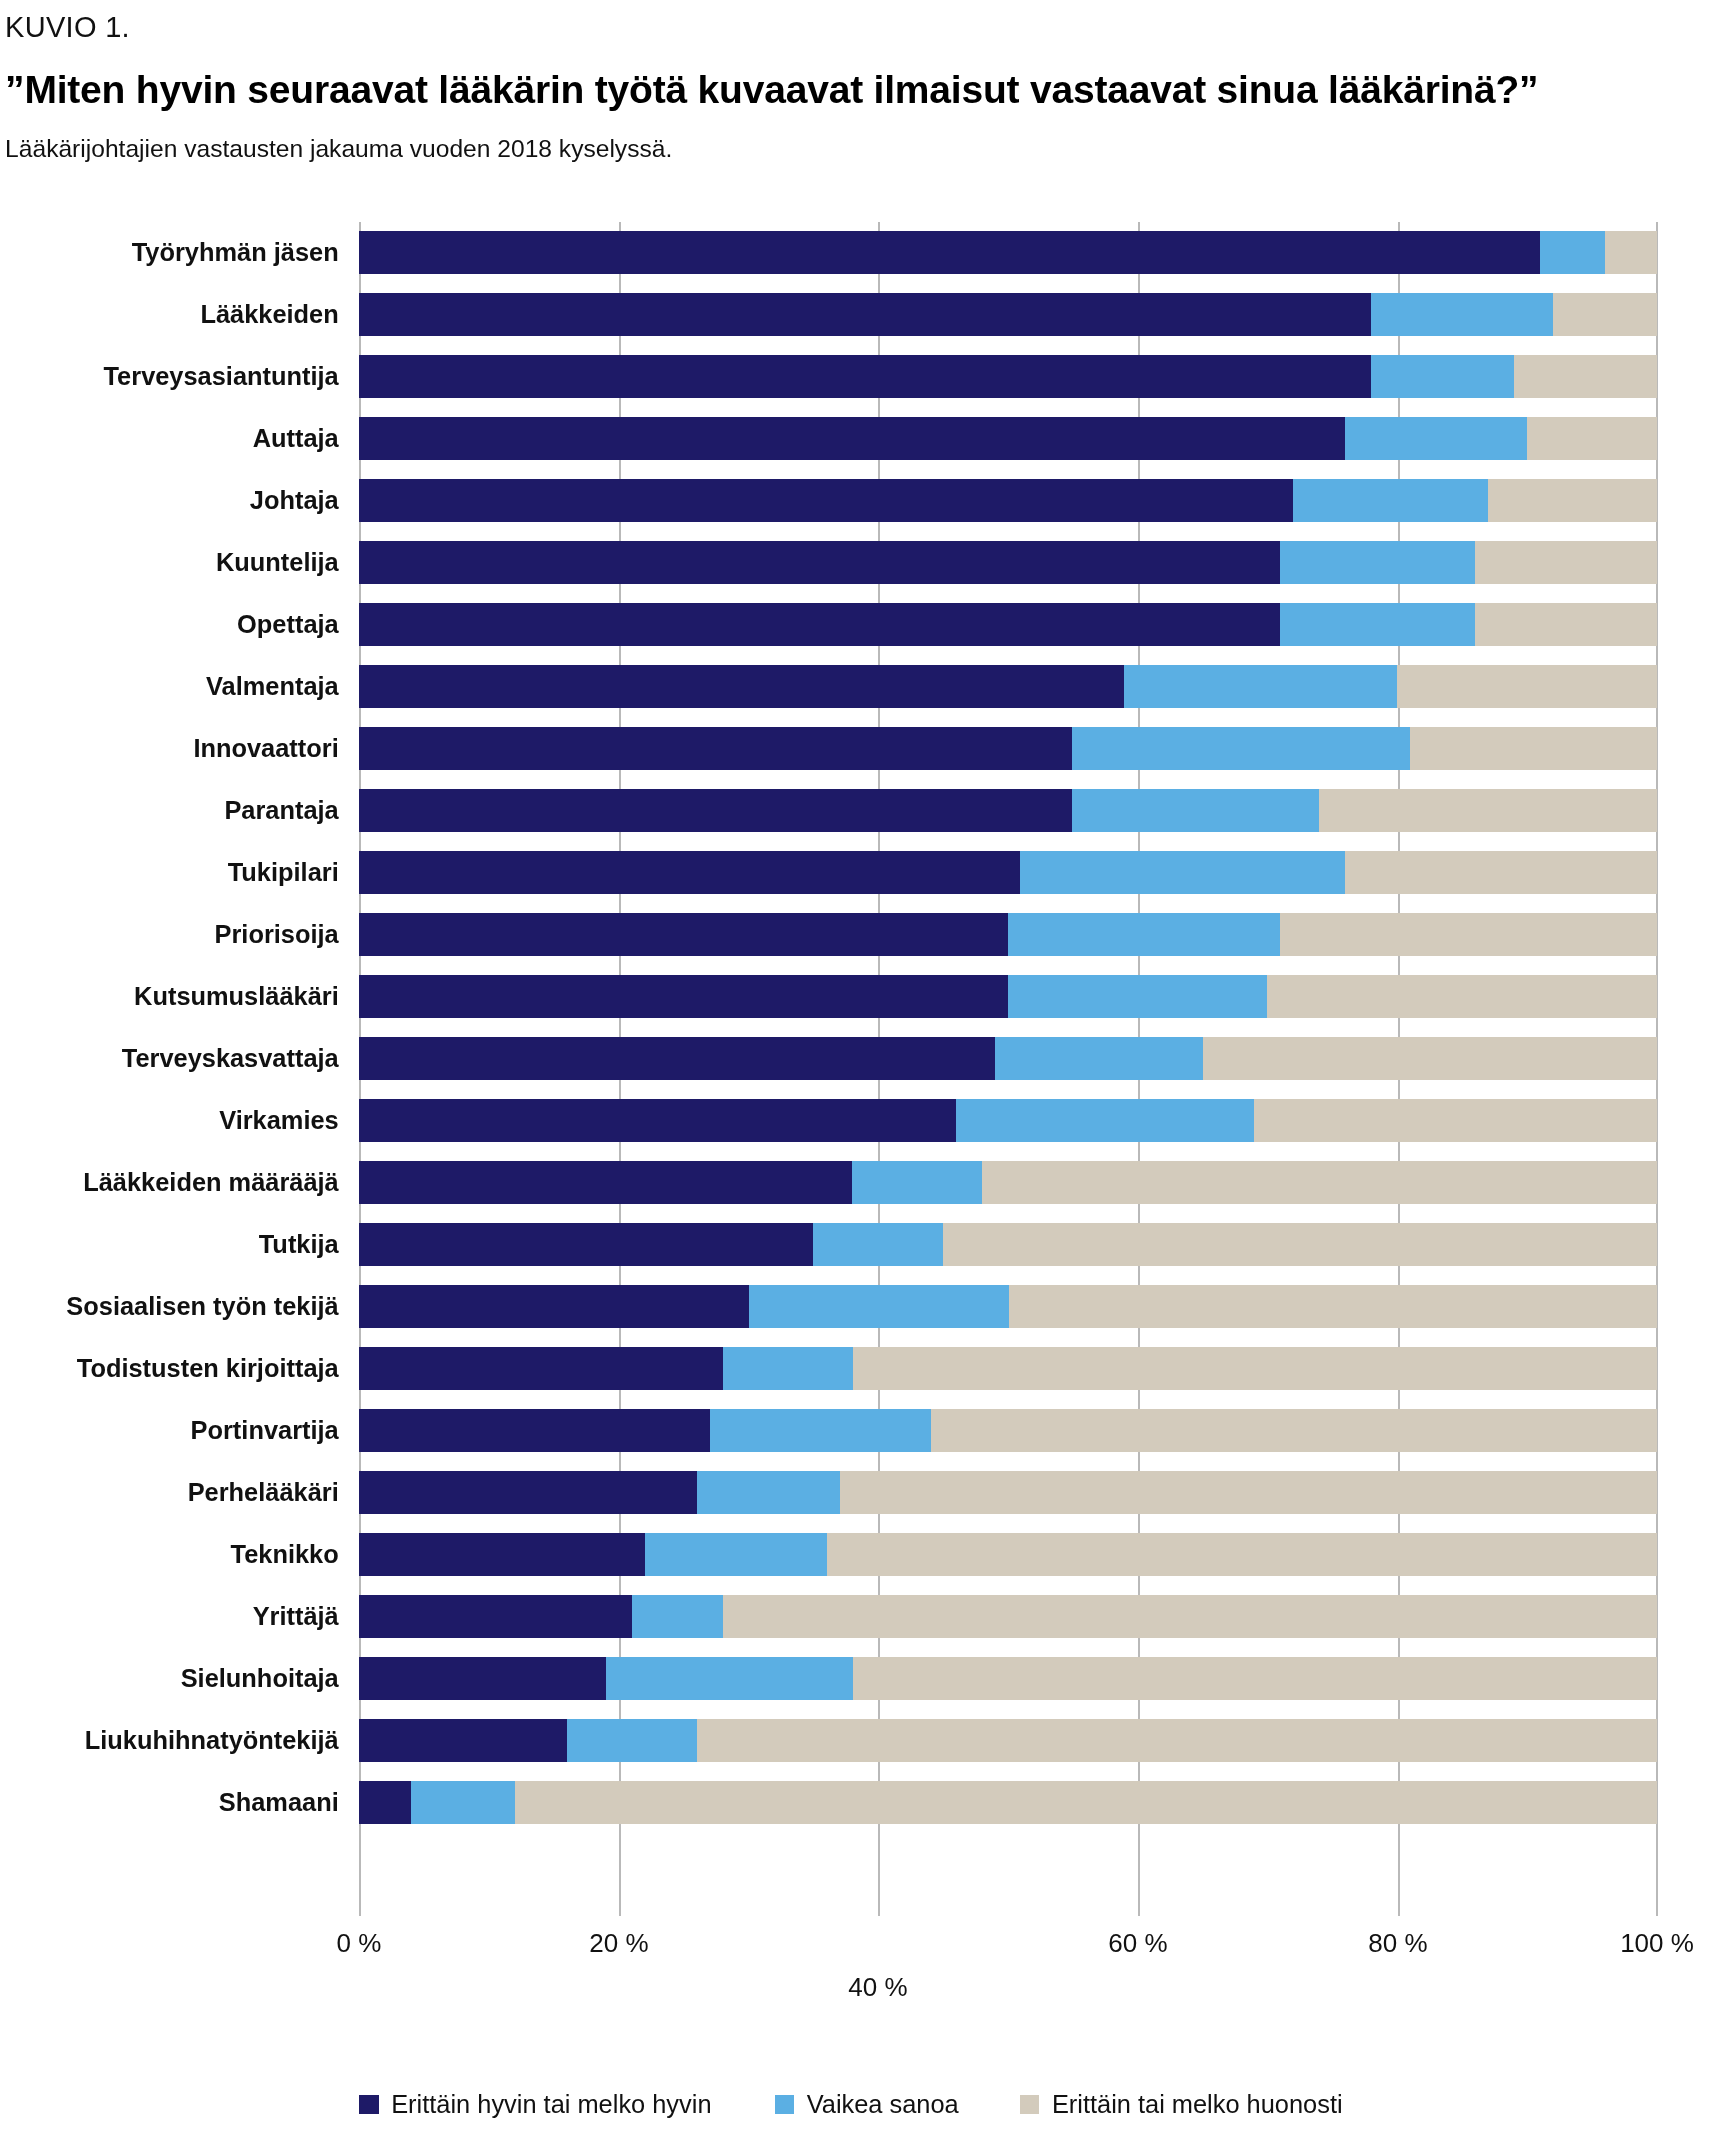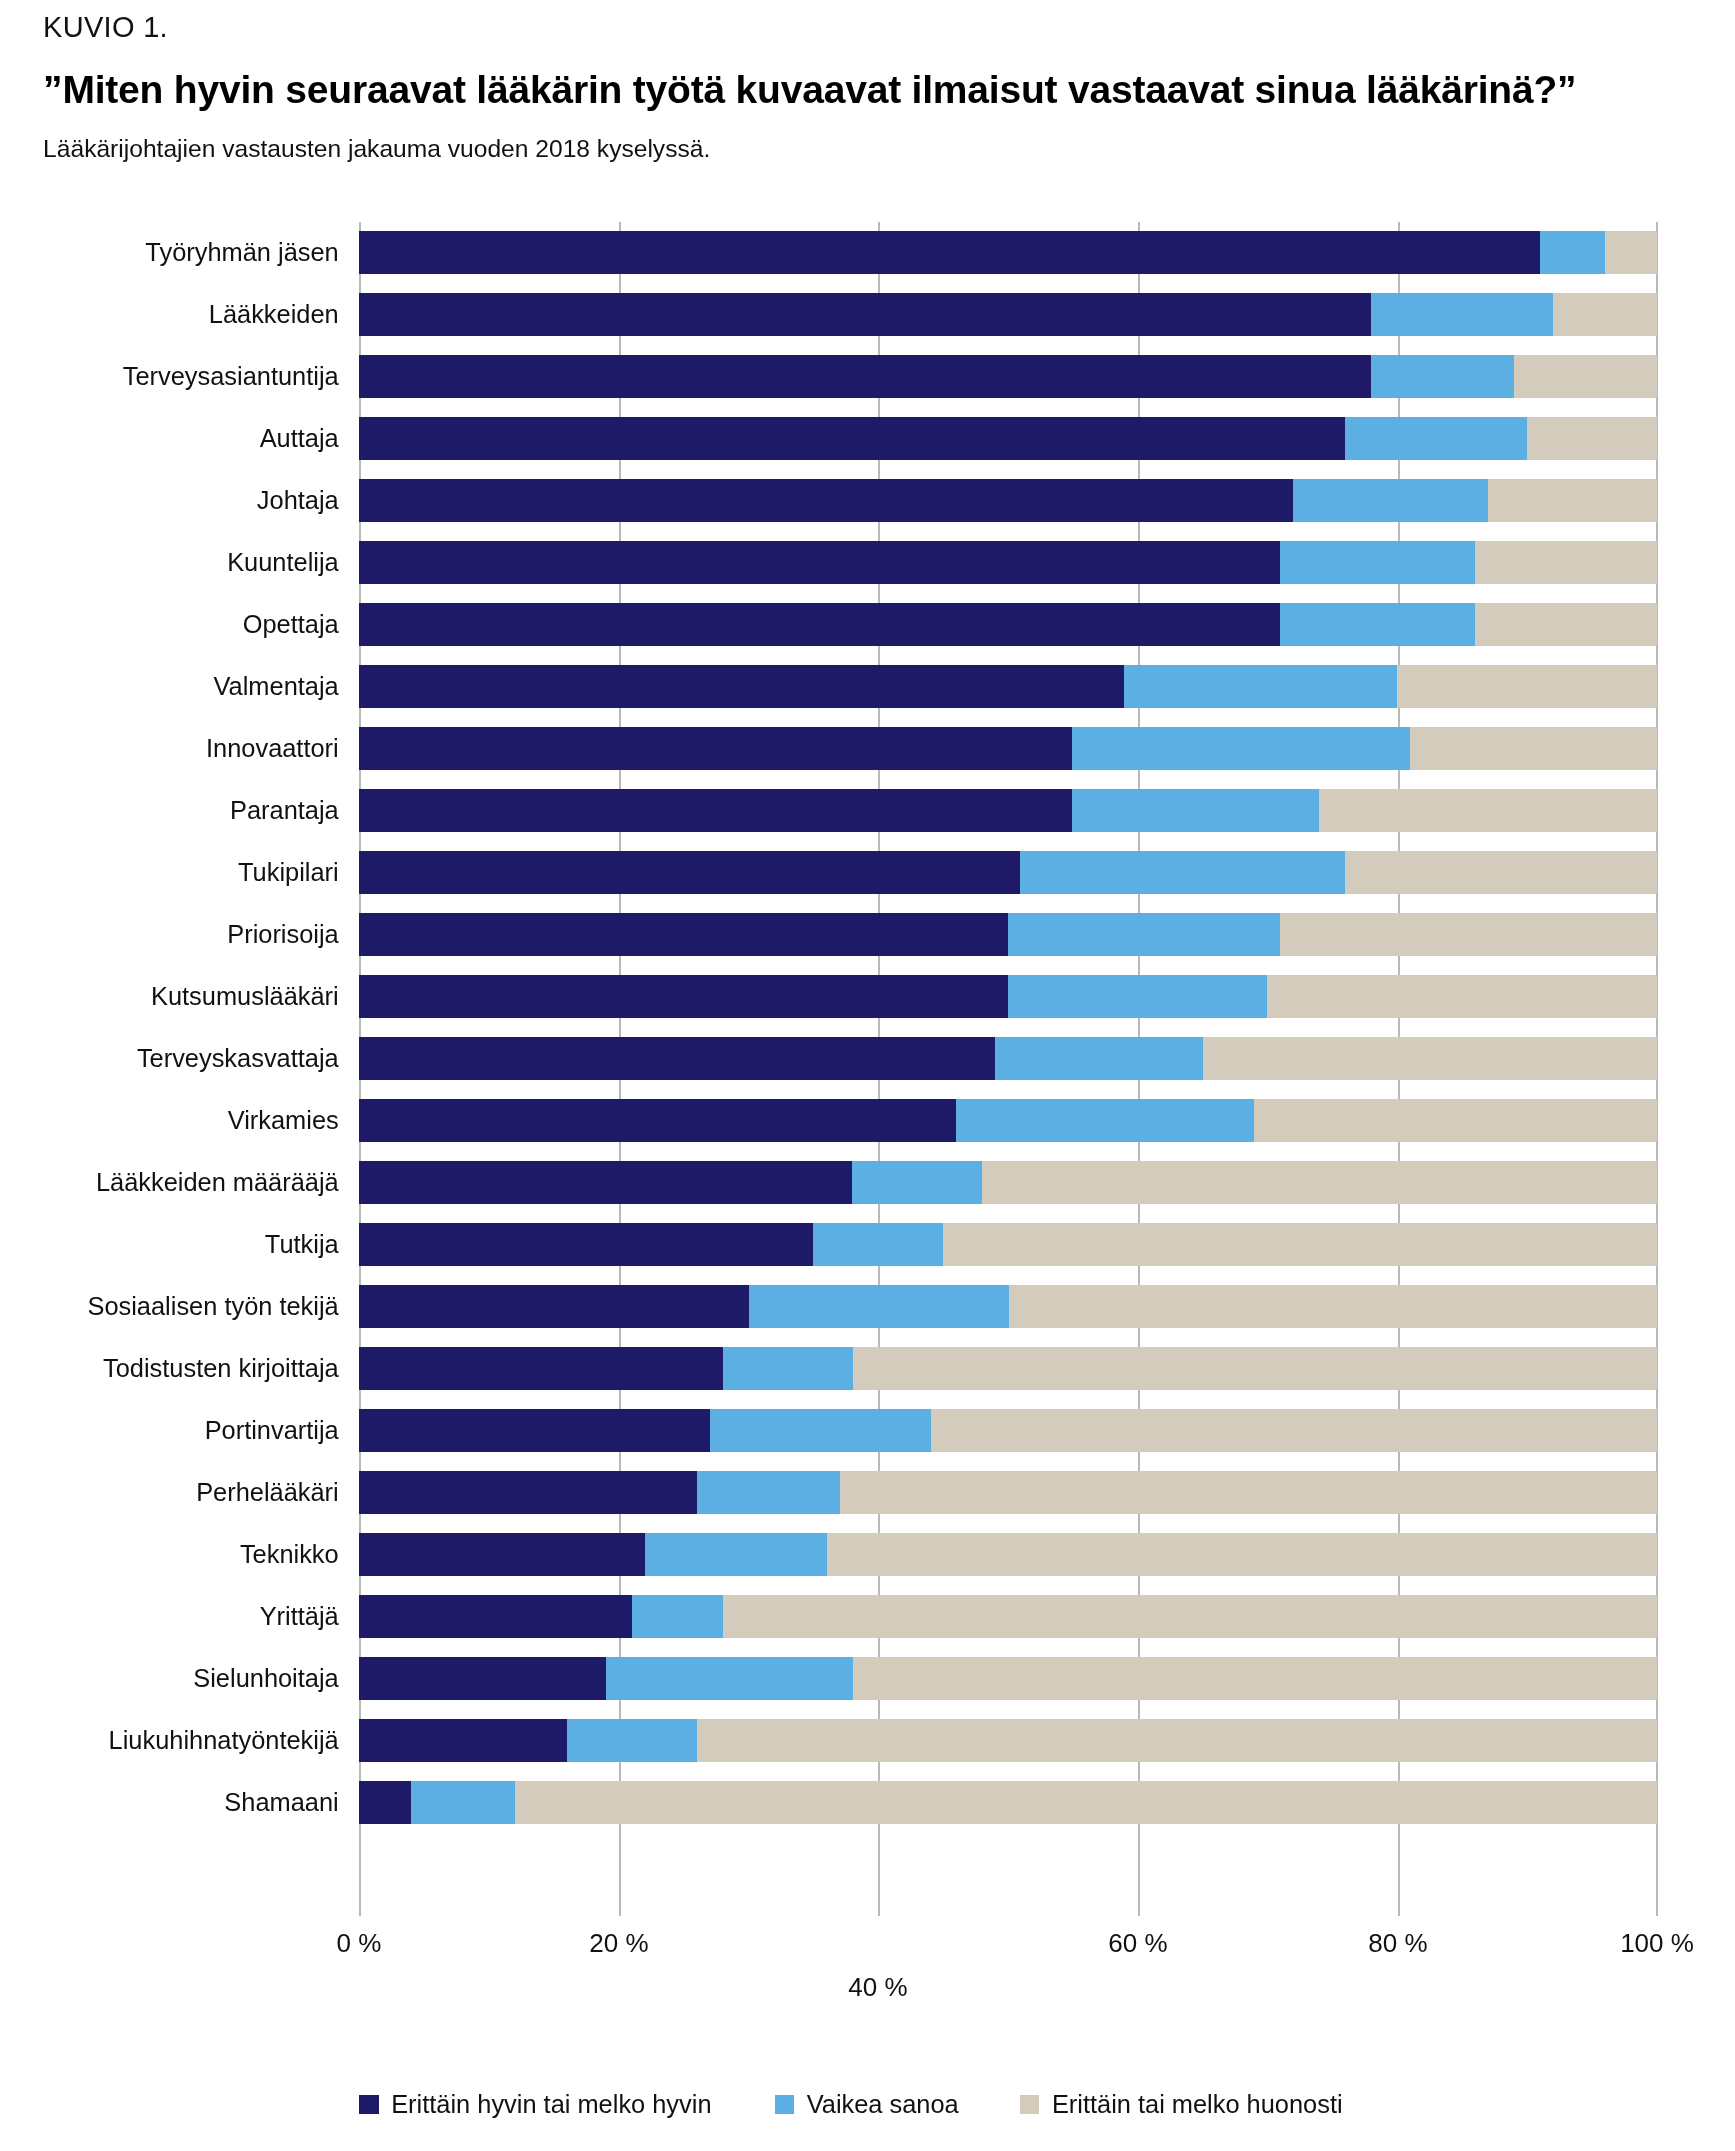--- a/index.html
+++ b/index.html
@@ -11,21 +11,21 @@
   }
   #page {
     width: 1736px;
     height: 2151px;
     position: relative;
     background: #ffffff;
     overflow: hidden;
   }
 
   
-  .header { padding: 12px 0 0 5.1px; margin-left: 38px; }
+  .header { padding: 12px 0 0 5.1px; }
   .kicker {
     font-size: 29px;
     font-weight: 400;
     letter-spacing: 0.3px;
     color: #111111;
     line-height: 1.1;
     margin: 0 0 24px 0;
   }
   .headline {
     font-size: 39px;
@@ -50,20 +50,21 @@
     top: 222px;
     width: 1736px;
     height: 1822px;
   }
 
   .rows {
     position: absolute;
     left: 0;
     top: 0;
     width: 1716px;
+    font-weight: bold;
   }
 
   .row {
     display: flex;
     align-items: center;
     height: 62px;
   }
   .row-label {
     width: 359px;
     padding-right: 20.3px;

